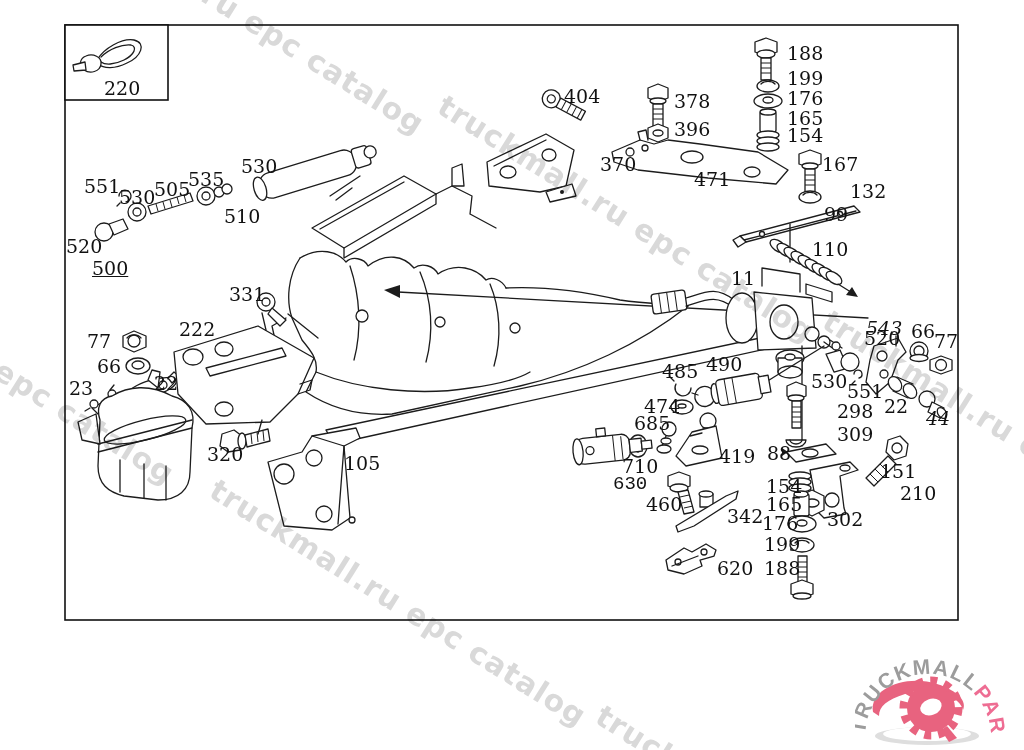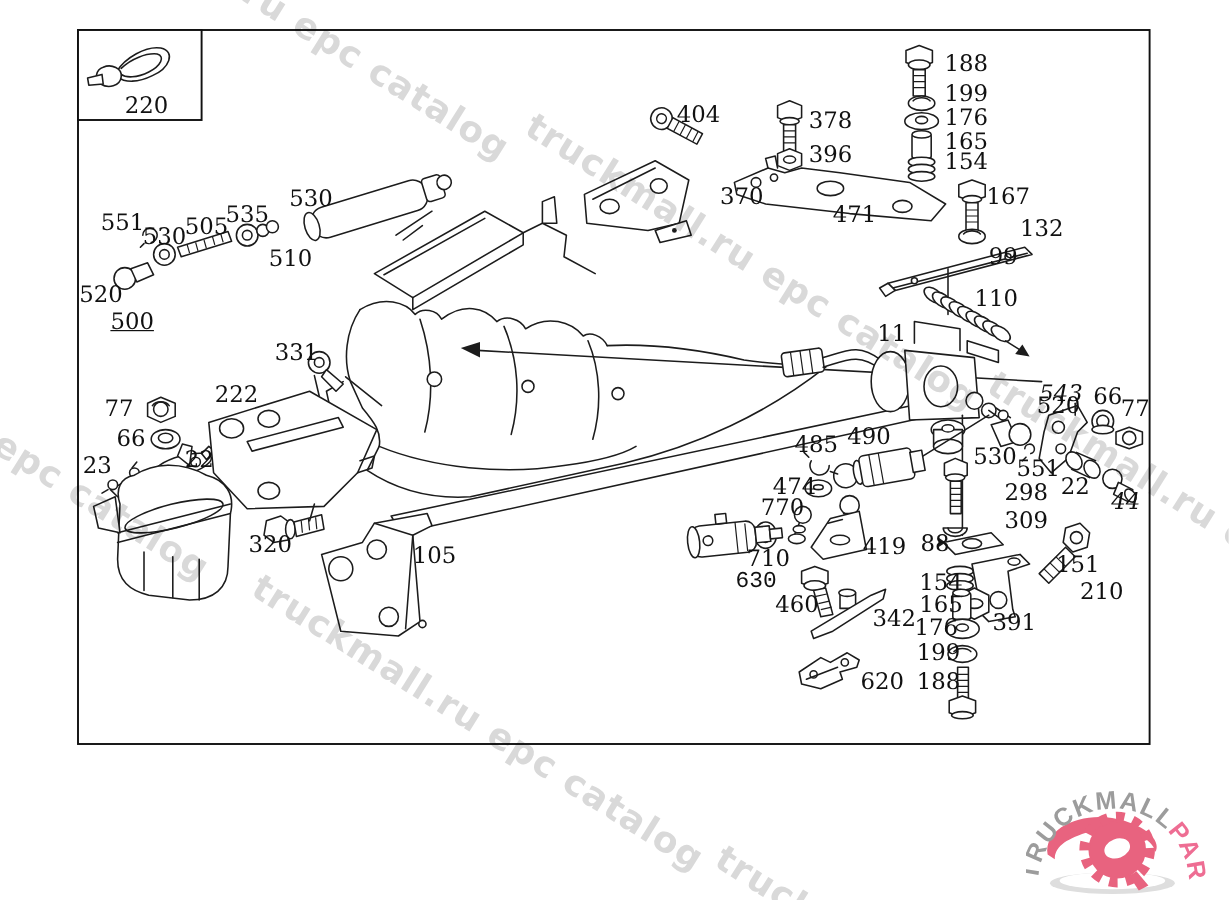--- a/index.html
+++ b/index.html
@@ -392,30 +392,30 @@
       <div class="part-label" style="left: 934px; top: 332px;">77</div>
       <div class="part-label" style="left: 811px; top: 372px;">530</div>
       <div class="part-label" style="left: 847px; top: 382px;">551</div>
       <div class="part-label" style="left: 837px; top: 402px;">298</div>
       <div class="part-label" style="left: 884px; top: 397px;">22</div>
       <div class="part-label" style="left: 837px; top: 425px;">309</div>
       <div class="part-label" style="left: 926px; top: 409px; font-style: italic;">44</div>
       <div class="part-label" style="left: 767px; top: 444px;">88</div>
       <div class="part-label" style="left: 880px; top: 462px;">151</div>
       <div class="part-label" style="left: 900px; top: 484px;">210</div>
-      <div class="part-label" style="left: 827px; top: 510px;">391</div>
+      <div class="part-label" style="left: 827px; top: 510px;">302</div>
       <div class="part-label" style="left: 766px; top: 477px;">154</div>
       <div class="part-label" style="left: 766px; top: 495px;">165</div>
       <div class="part-label" style="left: 762px; top: 514px;">176</div>
       <div class="part-label" style="left: 764px; top: 535px;">199</div>
       <div class="part-label" style="left: 764px; top: 559px;">188</div>
       <div class="part-label" style="left: 662px; top: 362px;">485</div>
       <div class="part-label" style="left: 706px; top: 355px;">490</div>
       <div class="part-label" style="left: 644px; top: 397px;">474</div>
-      <div class="part-label" style="left: 634px; top: 414px;">770</div>
+      <div class="part-label" style="left: 634px; top: 414px;">685</div>
       <div class="part-label" style="left: 622px; top: 457px;">710</div>
       <div class="part-label" style="left: 613px; top: 475px; font-family: Liberation Mono, monospace;">630</div>
       <div class="part-label" style="left: 719px; top: 447px; text-align: center;">419</div>
       <div class="part-label" style="left: 646px; top: 495px;">460</div>
       <div class="part-label" style="left: 727px; top: 507px;">342</div>
       <div class="part-label" style="left: 717px; top: 559px;">620</div>
     </div>
 
   <div class="wm-layer" id="wm-layer">
       <span class="wm" style="left: 60px; top: -120px; color: rgb(217, 217, 217); transform: rotate(32deg);">truckmall.ru epc catalog</span>

